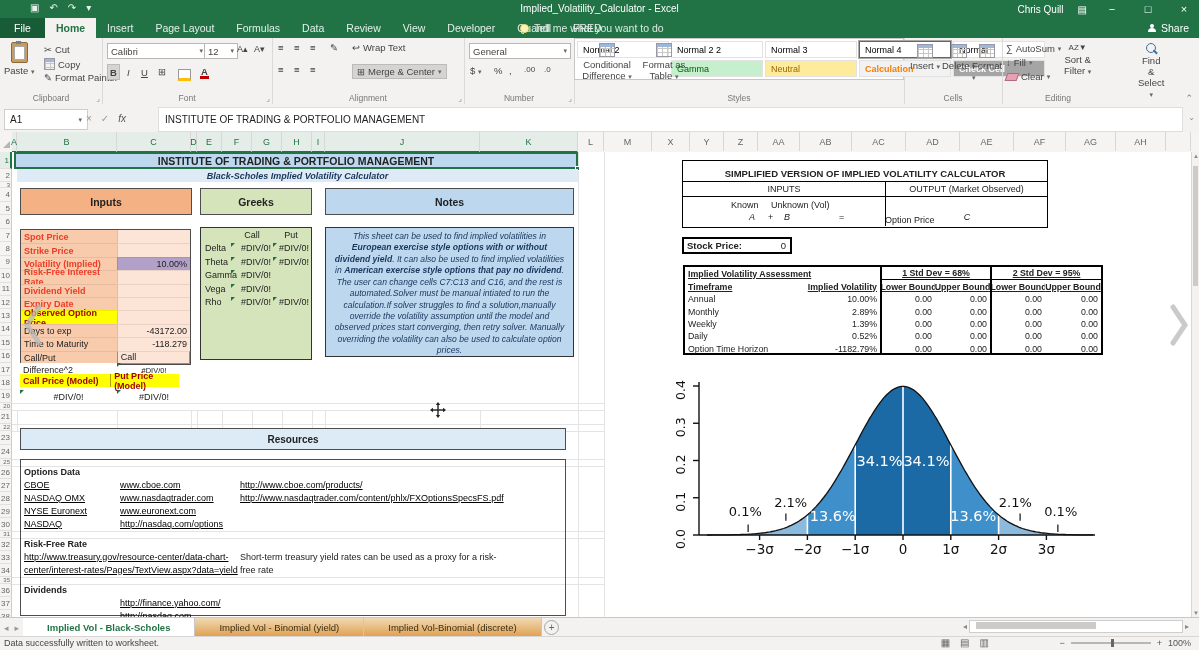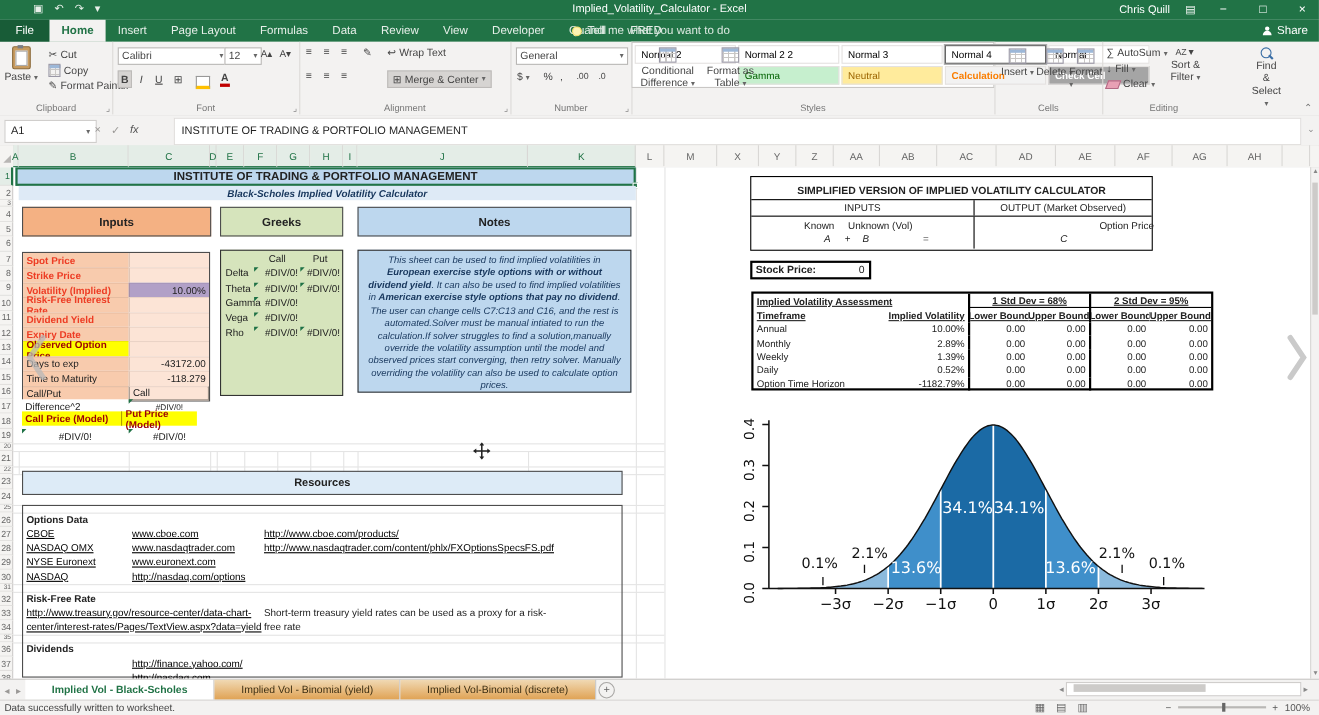--- a/index.html
+++ b/index.html
@@ -585,21 +585,21 @@
         <div id="simp-inputs">INPUTS</div>
         <div id="simp-output">OUTPUT (Market Observed)</div>
       </div>
       <div id="simp-bot">
         <span class="abs" style="left:48px;top:3px;">Known</span>
         <span class="abs" style="left:88px;top:3px;">Unknown (Vol)</span>
         <span class="abs" style="left:66px;top:15px;font-style:italic;">A</span>
         <span class="abs" style="left:85px;top:15px;">+</span>
         <span class="abs" style="left:101px;top:15px;font-style:italic;">B</span>
         <span class="abs" style="left:156px;top:15px;">=</span>
-        <span class="abs" style="left:202px;top:3px;width:164px;text-align:right;">Option Price</span>
+        <span class="abs" style="left:202px;top:18px;width:164px;text-align:left;">Option Price</span>
         <span class="abs" style="left:202px;top:15px;width:164px;text-align:center;font-style:italic;">C</span>
         <span class="divider"></span>
       </div>
     </div>
 
     <div id="stockbox" class="cellblock" style="left:682px;top:85px;width:110px;height:17px;">
       <span style="font-weight:bold;padding-left:3px;">Stock Price:</span>
       <span style="flex:1;text-align:right;padding-right:4px;">0</span>
     </div>
 

